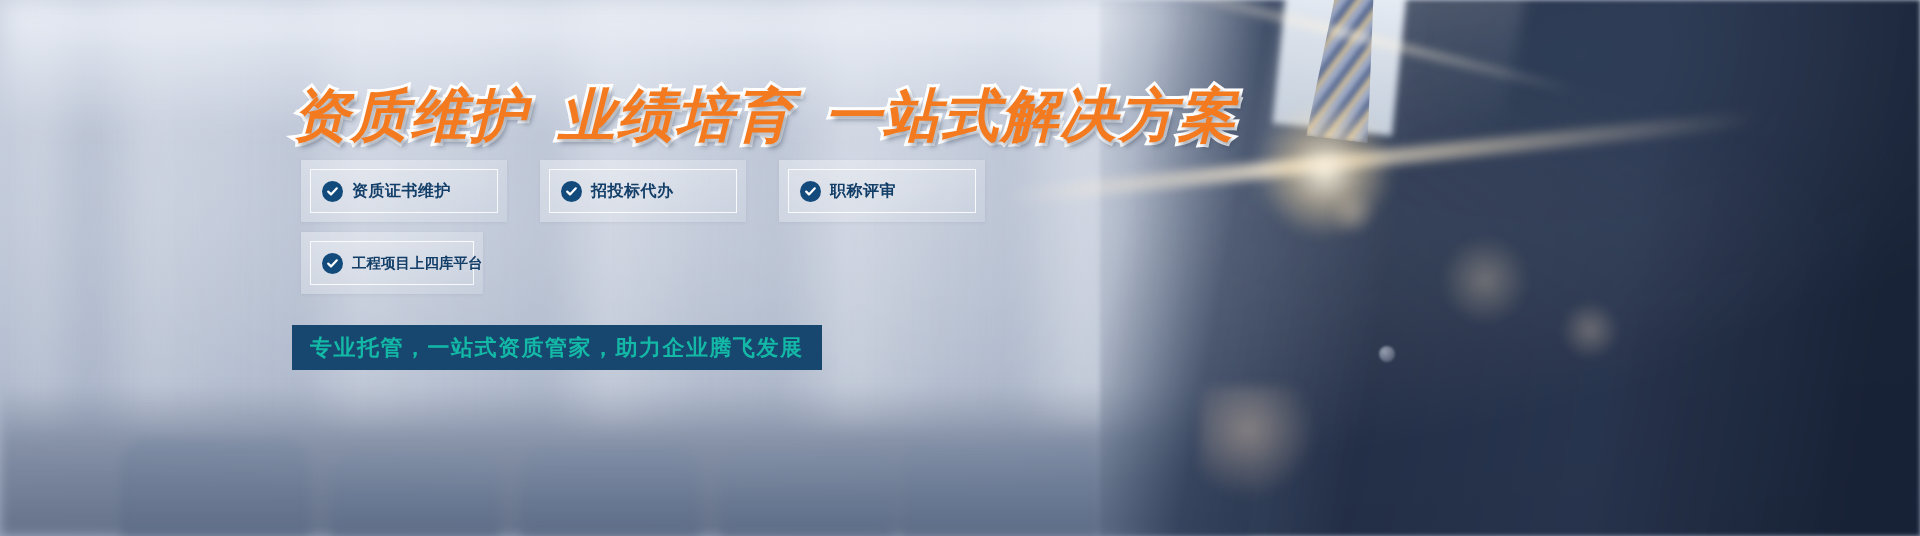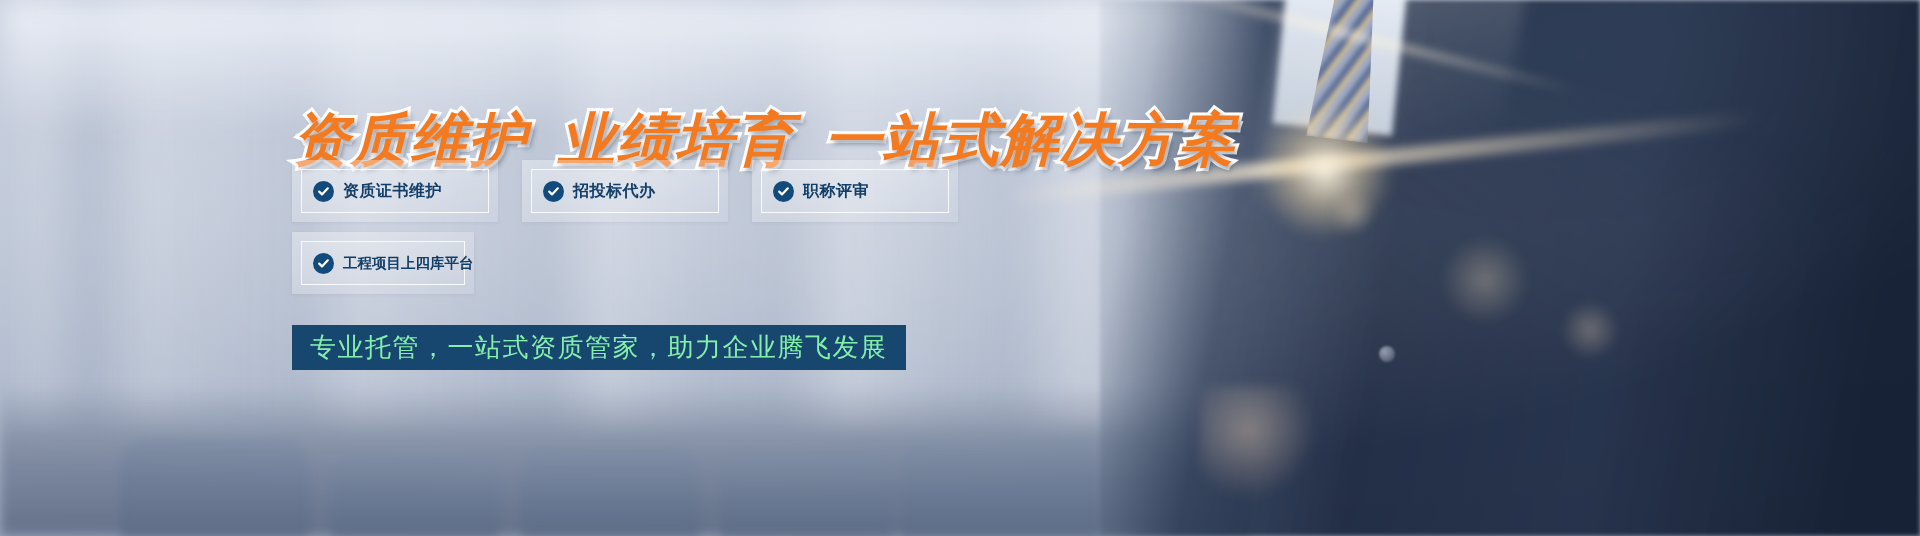--- a/index.html
+++ b/index.html
@@ -132,37 +132,37 @@
 
   .headline{
     position:absolute;left:292px;top:78px;
     font-size:57px;font-weight:bold;letter-spacing:2px;
     color:#f47a20;
     white-space:nowrap;
     font-style:italic;
     -webkit-text-stroke:6px #ffffff;
     paint-order:stroke fill;
     text-shadow:3px 4px 5px rgba(40,55,80,.45);
-    margin-top:24px;
   }
   .headline .gap{display:inline-block;width:30px;}
 
   .cards{
     position:absolute;left:292px;top:160px;
     display:grid;
     grid-template-columns:repeat(3,auto);
     grid-auto-rows:72px;
     column-gap:24px;row-gap:0px;
   }
   .card-outer{
     width:206px;height:62px;
     background:linear-gradient(160deg,rgba(255,255,255,.36),rgba(229,234,243,.22));
     padding:9px;
     display:flex;align-items:center;
     box-shadow:0 1px 3px rgba(80,95,120,.10);
+    margin-left:9px;
   }
   .card-outer.wide{width:182px;}
   .card-inner{
     width:100%;height:100%;
     border:1px solid rgba(255,255,255,.85);
     display:flex;align-items:center;
     padding-left:11px;
     background:linear-gradient(170deg,rgba(255,255,255,.12),rgba(255,255,255,.02));
   }
   .check-icon{
@@ -179,21 +179,21 @@
   .card-label.small{font-size:14.5px;letter-spacing:0;}
 
   .tagline{
     position:absolute;left:292px;top:325px;
     background:#17466e;
     height:45px;
     display:flex;align-items:center;
     padding:0 18px;
   }
   .tagline span{
-    color:#86efac;font-size:26px;font-weight:normal;letter-spacing:1.5px;
+    color:#14b8a6;font-size:22px;font-weight:bold;letter-spacing:1.5px;
     white-space:nowrap;
   }
 </style>
 </head>
 <body>
 
 <div class="banner">
 
   <div class="bg-base"></div>
   <div class="bg-windows"></div>

